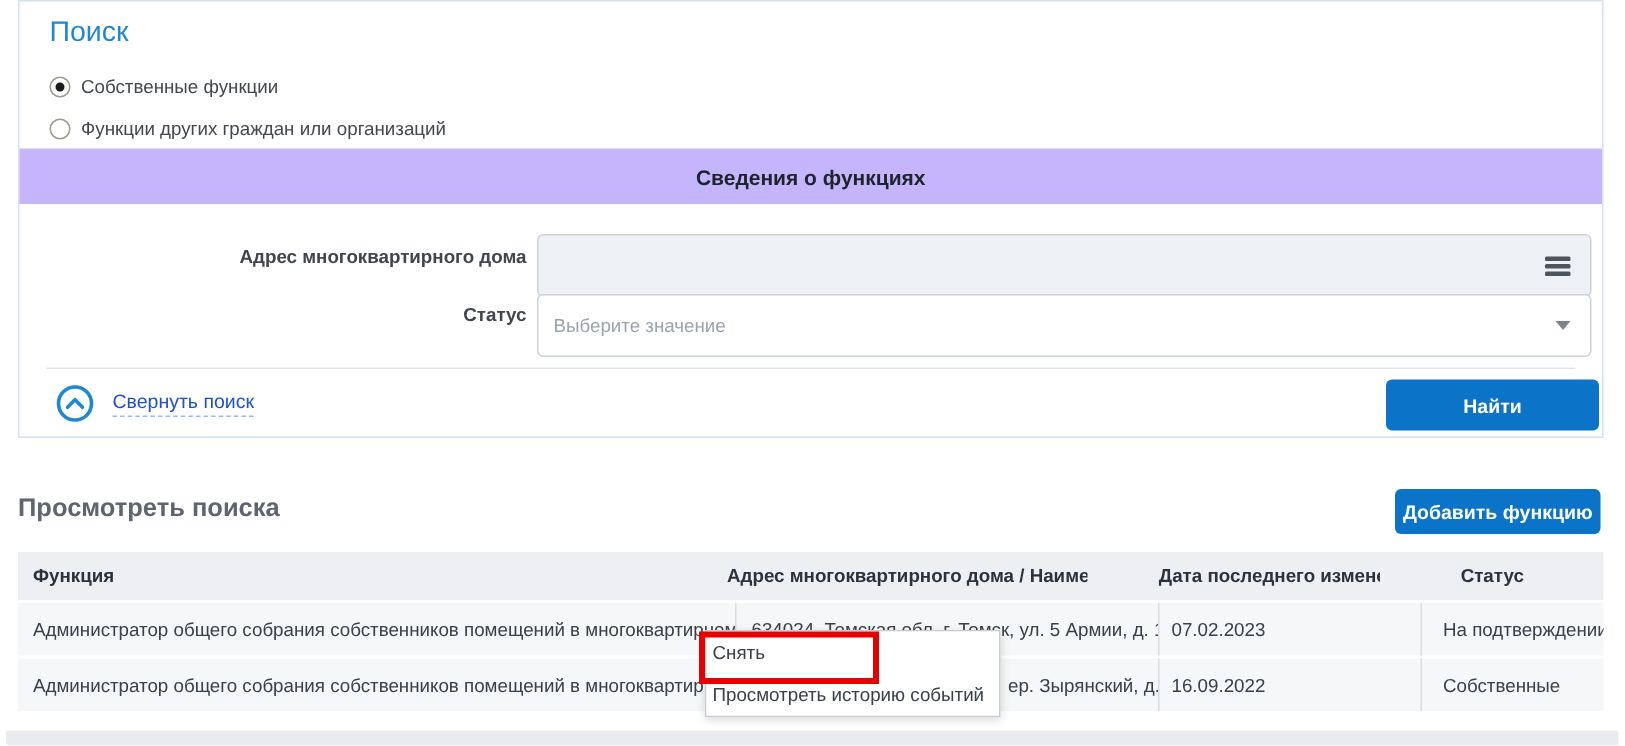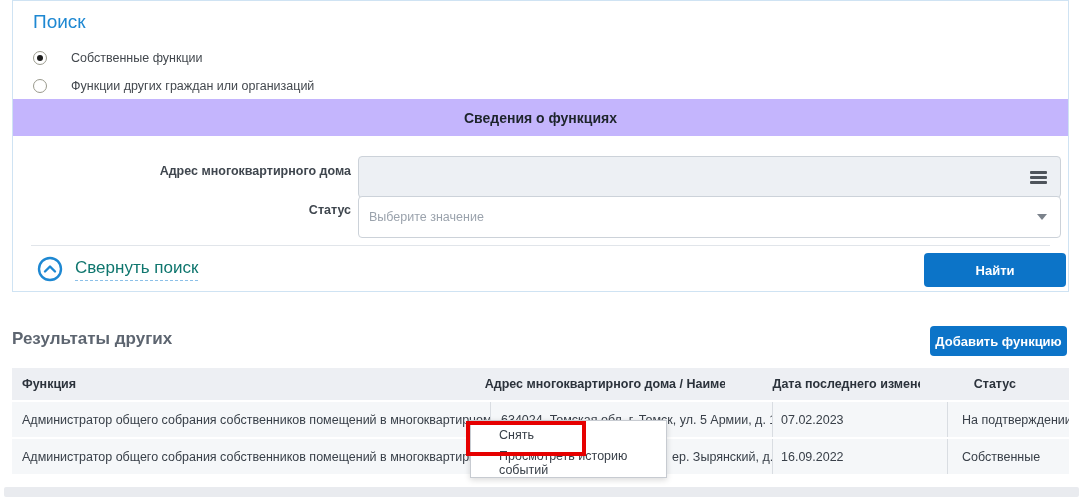--- a/index.html
+++ b/index.html
@@ -5,21 +5,21 @@
   * { margin:0; padding:0; box-sizing:border-box; }
   html,body { background:#fff; }
   body { font-family:"Liberation Sans", sans-serif; }
   .canvas { position:relative; width:1083px; height:497px; background:#fff; overflow:hidden; }
 
   
   .search-panel { position:absolute; left:12px; top:0; width:1057px; height:292px;
     border:1px solid #cfe3f3; background:#fff; }
   .search-title { position:absolute; left:20px; top:10px; font-size:19px; font-weight:400;
     color:#1e88d2; }
-  .radio-row { position:absolute; left:20px; display:flex; align-items:center; gap:24px;
+  .radio-row { position:absolute; left:20px; display:flex; align-items:center; gap:7px;
     cursor:pointer; }
   .radio-row.r1 { top:50px; }
   .radio-row.r2 { top:78px; }
   .radio { width:14px; height:14px; border-radius:50%; border:1px solid #9a9a8d; background:#fff;
     position:relative; flex:0 0 auto; }
   .radio.checked::after { content:""; position:absolute; left:3px; top:3px; width:6px; height:6px;
     border-radius:50%; background:#1c1c1c; }
   .radio-label { font-size:12.5px; color:#43484e; }
   .section-bar { position:absolute; left:0; top:98px; width:100%; height:37px; background:#c4b5fd;
     display:flex; align-items:center; justify-content:center; }
@@ -37,21 +37,21 @@
     white-space:nowrap; overflow:hidden; }
   .input .ph { flex:1; font-size:12.5px; color:#9ba3ad; padding:0 10px; }
   .hamburger { width:17px; height:13px; display:flex; flex-direction:column;
     justify-content:space-between; margin-right:13px; cursor:pointer; }
   .hamburger i { display:block; height:3px; background:#4e545b; border-radius:1px; }
   .caret-down { width:0; height:0; border-left:5px solid transparent; border-right:5px solid transparent;
     border-top:6px solid #7b828b; margin-right:13px; }
   .divider { position:absolute; left:18px; right:18px; top:244px; height:1px; background:#e1e5ea; }
   .collapse { position:absolute; left:24px; top:255px; display:flex; align-items:center; gap:12px;
     cursor:pointer; }
-  .collapse .txt { font-size:17px; color:#0f766e; border-bottom:1px dashed #8cc0e8;
+  .collapse .txt { font-size:13px; color:#1d4ed8; border-bottom:1px dashed #8cc0e8;
     padding-bottom:2px; }
   .btn { border:none; border-radius:4px; background:#0c74c8; color:#fff; font-weight:700;
     font-family:"Liberation Sans", sans-serif; cursor:pointer; }
   .btn.find { position:absolute; left:911px; top:252px; width:142px; height:34px; font-size:13px; }
 
   
   .results-title { position:absolute; left:12px; top:329px; font-size:17px; font-weight:600;
     color:#5d6570; }
   .btn.add { position:absolute; left:930px; top:326px; width:137px; height:30px; font-size:13px; }
 
@@ -66,21 +66,21 @@
   .c3 { width:175px; padding-left:8px; }
   .c4 { width:122px; padding-left:14px; }
   .tbl-header .cell { font-weight:700; color:#2b323b; }
   .tbl-r1 .cell, .tbl-r2 .cell { border-left:1px solid #d9dde2; }
   .tbl-r1 .c1, .tbl-r2 .c1 { border-left:none; }
   .spacer { display:inline-block; width:171px; flex:0 0 auto; }
 
   
   .context-menu { position:absolute; left:470px; top:420px; width:197px; background:#fff;
     border:1px solid #c7cbd1; box-shadow:0 2px 6px rgba(0,0,0,0.15); z-index:5; }
-  .menu-item { height:28px; display:flex; align-items:center; padding-left:28px;
+  .menu-item { height:28px; display:flex; align-items:center; padding-left:4px;
     font-size:12.5px; color:#394049; cursor:pointer; background:#fff; }
   .annotation { position:absolute; left:466px; top:421px; width:120px; height:35px;
     border:4px solid #e60000; z-index:6; pointer-events:none; }
 
   .footer-strip { position:absolute; left:4px; top:487px; width:1075px; height:10px;
     background:#e9ebef; border-radius:2px; }
 </style>
 </head>
 <body>
 
@@ -124,21 +124,21 @@
       <svg width="26" height="26" viewBox="0 0 26 26">
         <circle cx="13" cy="13" r="11" fill="none" stroke="#1e88d2" stroke-width="2.4"></circle>
         <polyline points="8,15.5 13,10.5 18,15.5" fill="none" stroke="#1e88d2" stroke-width="2.4" stroke-linecap="round" stroke-linejoin="round"></polyline>
       </svg>
       <span class="txt">Свернуть поиск</span>
     </div>
 
     <button class="btn find">Найти</button>
   </section>
 
-  <h2 class="results-title">Результаты других</h2>
+  <h2 class="results-title">Просмотреть поиска</h2>
   <button class="btn add">Добавить функцию</button>
 
   <div class="tbl-row tbl-header">
     <div class="cell c1">Функция</div>
     <div class="cell c2">Адрес многоквартирного дома / Наименование</div>
     <div class="cell c3">Дата последнего изменения</div>
     <div class="cell c4">Статус</div>
   </div>
 
   <div class="tbl-row tbl-r1">

